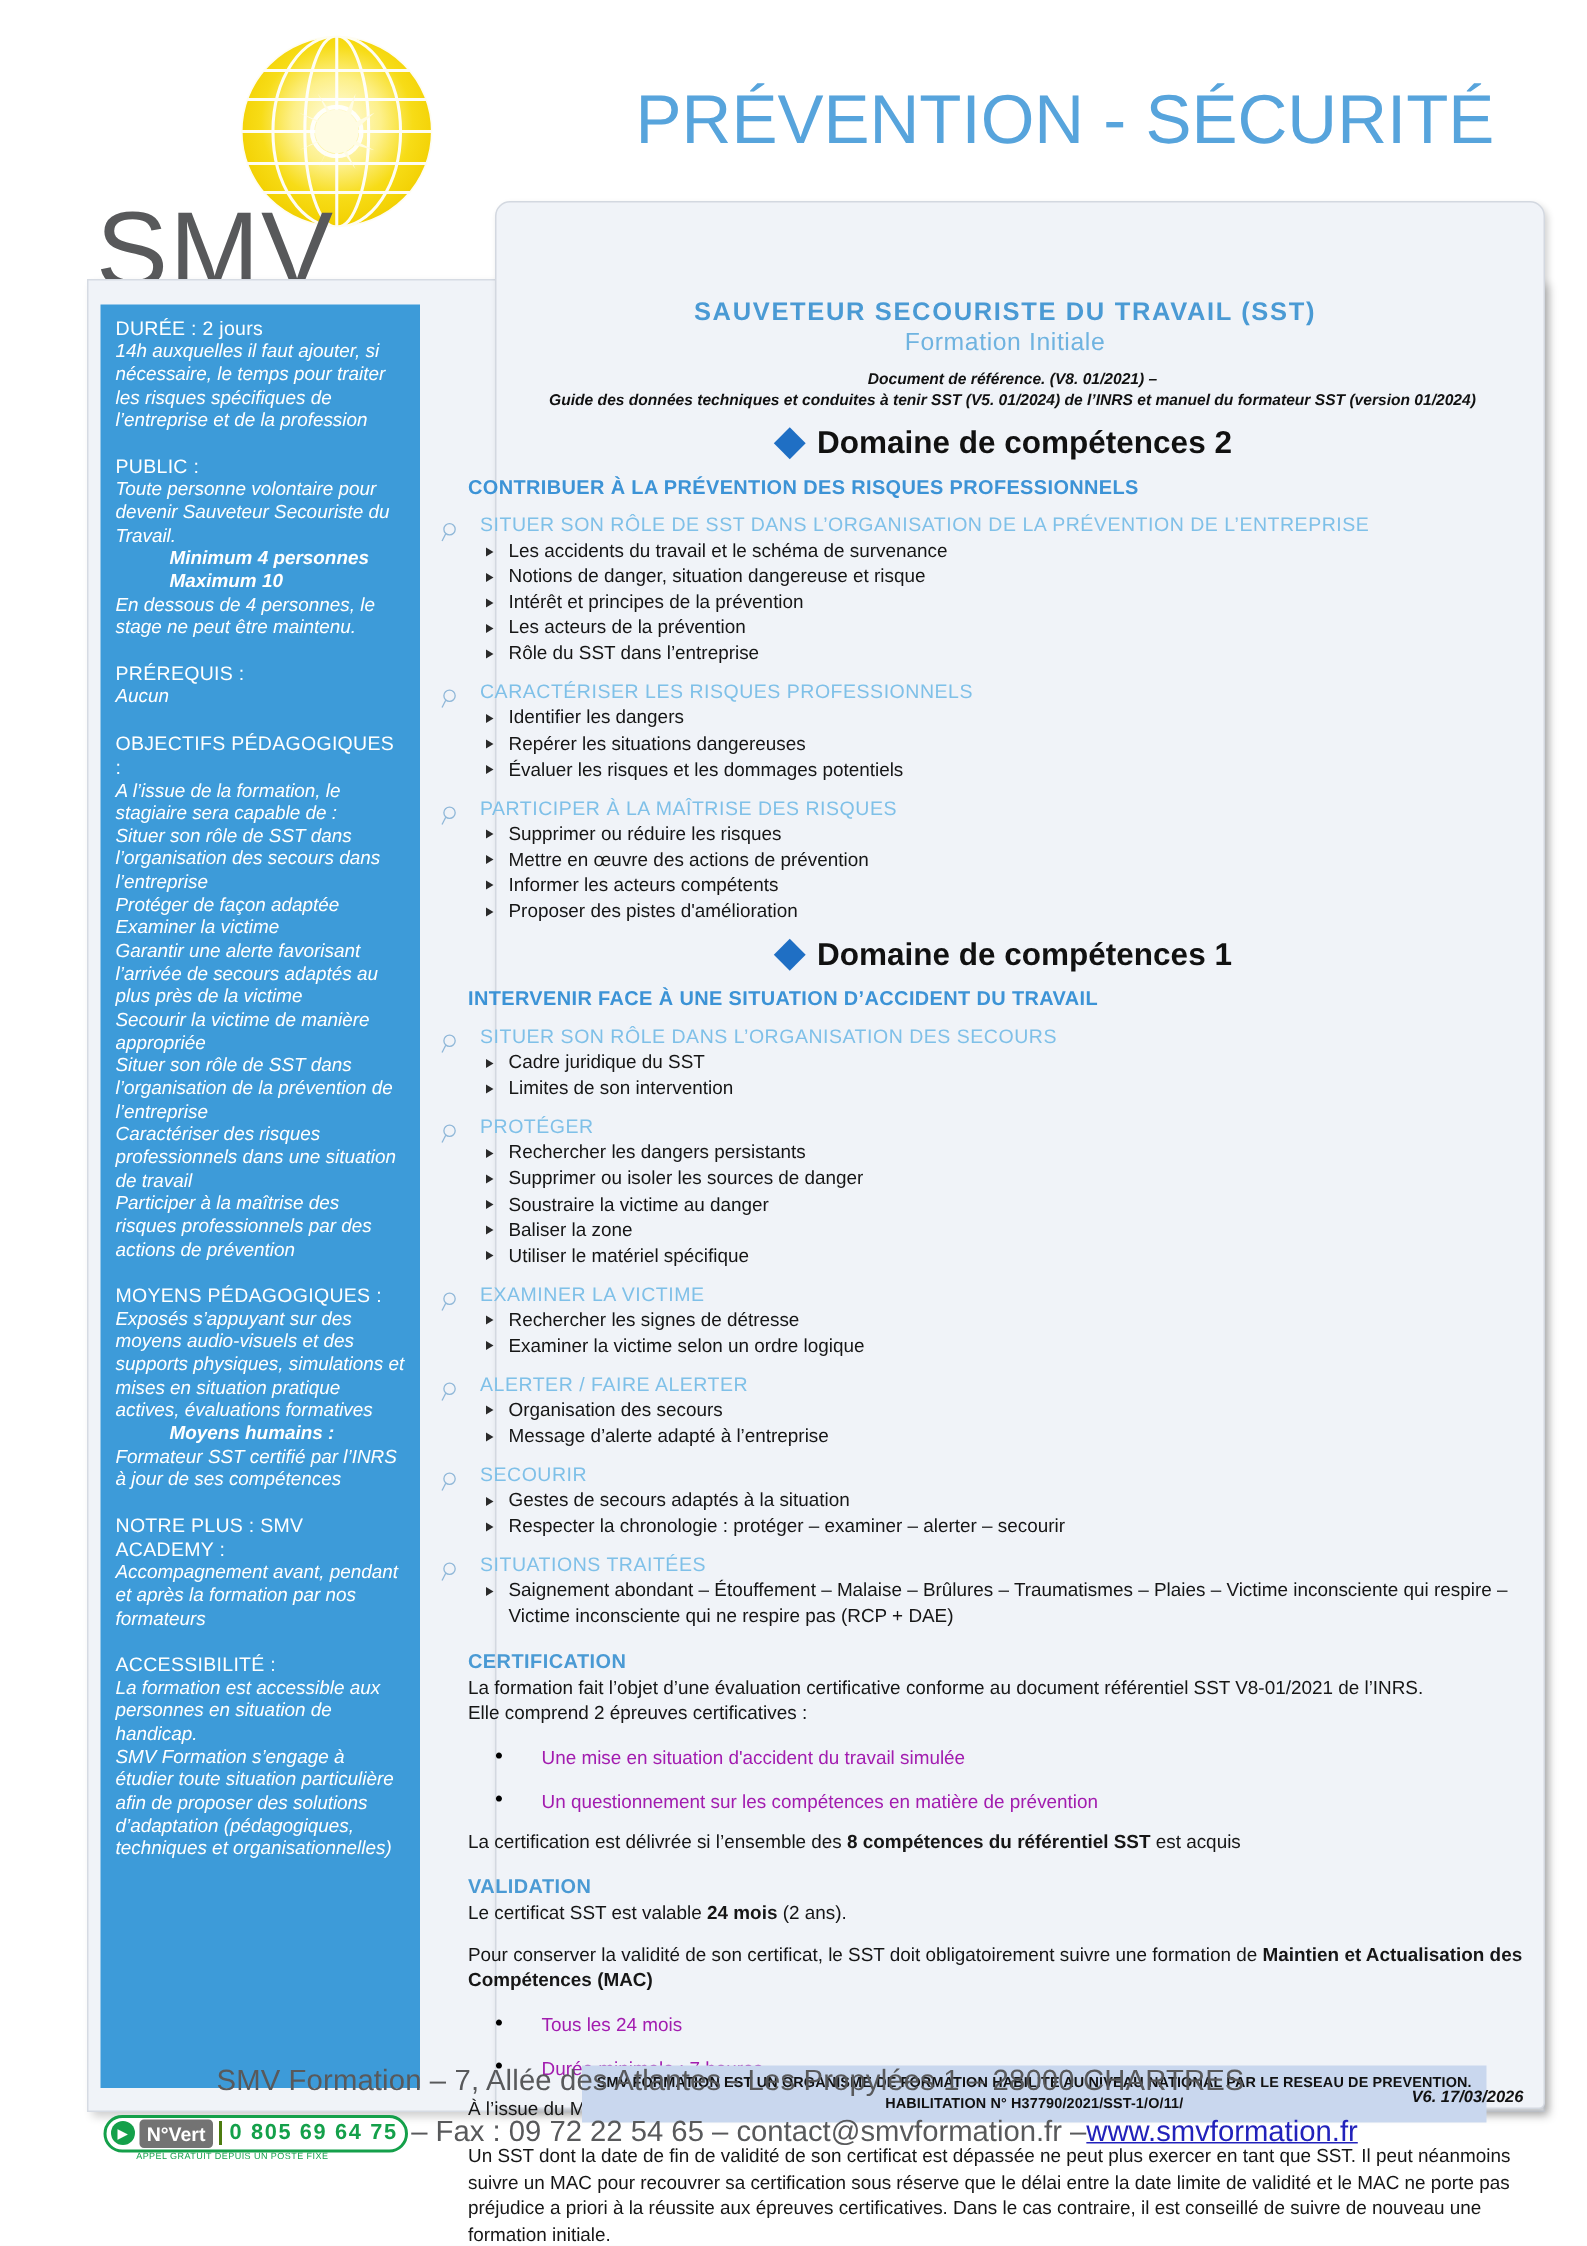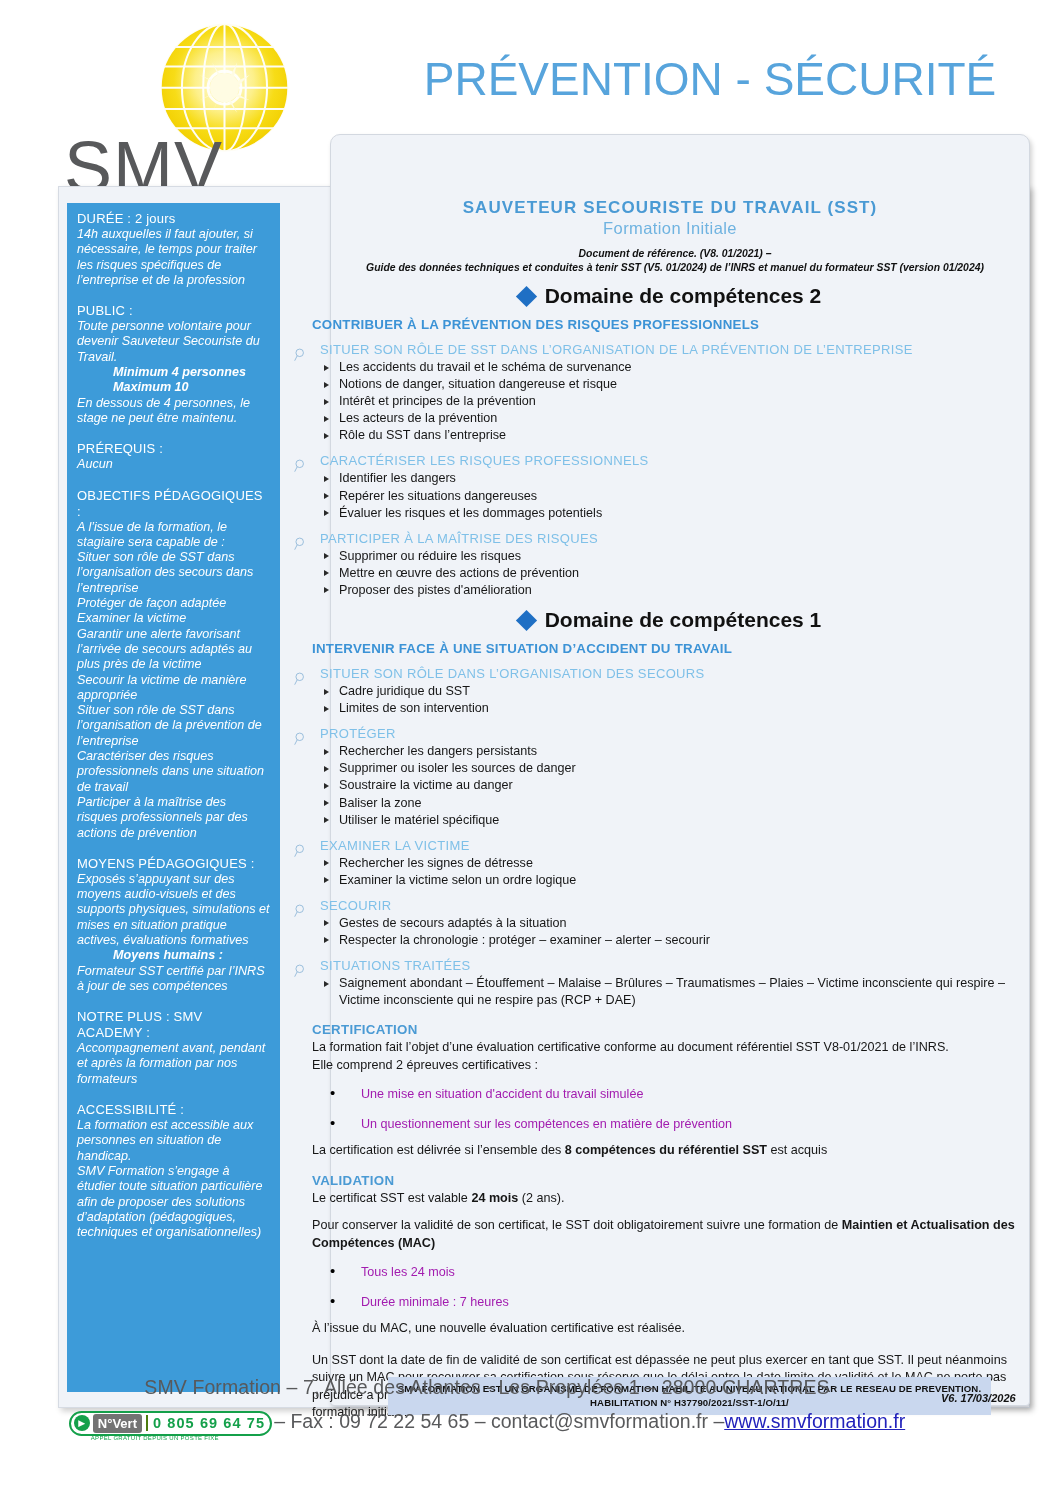--- a/index.html
+++ b/index.html
@@ -457,20 +457,21 @@
         </div>
         <div class="block">
           <svg class="loupe" viewBox="0 0 16 16">
             <circle cx="6.5" cy="5.5" r="4.3" fill="none" stroke="#8fb7d8" stroke-width="1"></circle>
             <line x1="3.6" y1="9" x2="0.8" y2="14.5" stroke="#8fb7d8" stroke-width="1"></line>
           </svg>
           <div class="sec-sub">PARTICIPER À LA MAÎTRISE DES RISQUES</div>
           <ul class="items">
             <li>Supprimer ou réduire les risques</li>
             <li>Mettre en œuvre des actions de prévention</li>
+            <li>Informer les acteurs compétents</li>
             <li>Proposer des pistes d'amélioration</li>
           </ul>
         </div>
         <div class="domain-title"><span class="diamond"></span><span>Domaine de compétences 1</span></div>
         <div class="sec-main">INTERVENIR FACE À UNE SITUATION D’ACCIDENT DU TRAVAIL</div>
         <div class="block">
           <svg class="loupe" viewBox="0 0 16 16">
             <circle cx="6.5" cy="5.5" r="4.3" fill="none" stroke="#8fb7d8" stroke-width="1"></circle>
             <line x1="3.6" y1="9" x2="0.8" y2="14.5" stroke="#8fb7d8" stroke-width="1"></line>
           </svg>
@@ -496,20 +497,31 @@
         </div>
         <div class="block">
           <svg class="loupe" viewBox="0 0 16 16">
             <circle cx="6.5" cy="5.5" r="4.3" fill="none" stroke="#8fb7d8" stroke-width="1"></circle>
             <line x1="3.6" y1="9" x2="0.8" y2="14.5" stroke="#8fb7d8" stroke-width="1"></line>
           </svg>
           <div class="sec-sub">EXAMINER LA VICTIME</div>
           <ul class="items">
             <li>Rechercher les signes de détresse</li>
             <li>Examiner la victime selon un ordre logique</li>
+          </ul>
+        </div>
+        <div class="block">
+          <svg class="loupe" viewBox="0 0 16 16">
+            <circle cx="6.5" cy="5.5" r="4.3" fill="none" stroke="#8fb7d8" stroke-width="1"></circle>
+            <line x1="3.6" y1="9" x2="0.8" y2="14.5" stroke="#8fb7d8" stroke-width="1"></line>
+          </svg>
+          <div class="sec-sub">ALERTER / FAIRE ALERTER</div>
+          <ul class="items">
+            <li>Organisation des secours</li>
+            <li>Message d’alerte adapté à l’entreprise</li>
           </ul>
         </div>
         <div class="block">
           <svg class="loupe" viewBox="0 0 16 16">
             <circle cx="6.5" cy="5.5" r="4.3" fill="none" stroke="#8fb7d8" stroke-width="1"></circle>
             <line x1="3.6" y1="9" x2="0.8" y2="14.5" stroke="#8fb7d8" stroke-width="1"></line>
           </svg>
           <div class="sec-sub">SECOURIR</div>
           <ul class="items">
             <li>Gestes de secours adaptés à la situation</li>

